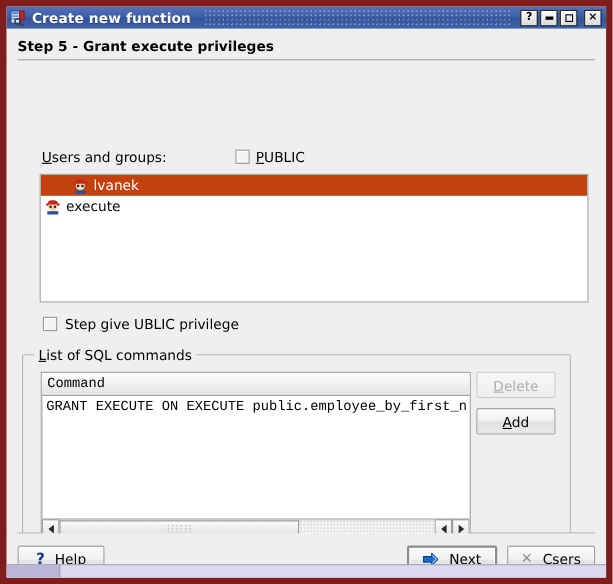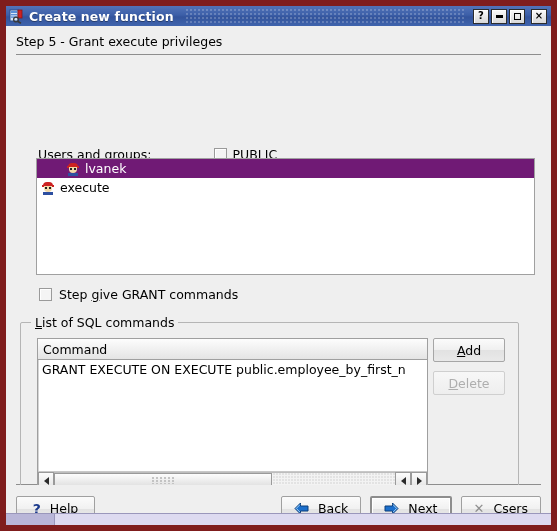--- a/index.html
+++ b/index.html
@@ -83,21 +83,21 @@
     font-weight: bold;
     box-sizing: border-box;
   }
   .tbtn.close { margin-left: 4px; }
   .tbtn .sq-min { width: 7px; height: 3px; background: #000; }
   .tbtn .sq-max { width: 7px; height: 7px; border: 1.5px solid #000; box-sizing: border-box; }
 
   
   .step-header {
     padding: 8px 12px 5px 10px;
-    font-weight: normal;
+    font-weight: bold;
     font-size: 12.5px;
     background: #efefef;
   }
   .hrule {
     height: 1px;
     background: #8e8e8e;
     margin: 0 10px 0 10px;
   }
 
   
@@ -107,21 +107,20 @@
     height: 429px;
   }
 
   .row-labels {
     position: absolute;
     left: 32px;
     top: 80px;
     display: flex;
     align-items: center;
     font-size: 12.5px;
-    margin-top: 12px;
   }
   .lbl-users { white-space: nowrap; }
   .public-wrap {
     display: flex;
     align-items: center;
     margin-left: 62px;
     gap: 6px;
   }
   .checkbox {
     width: 13px;
@@ -147,21 +146,21 @@
   }
   .userrow {
     display: flex;
     align-items: center;
     height: 19px;
     padding-left: 4px;
     gap: 5px;
     font-size: 12.5px;
   }
   .userrow.selected {
-    background: #701a75;
+    background: #c2410c;
     color: #ffffff;
     padding-left: 29px;
   }
   .usericon {
     width: 14px;
     height: 14px;
     position: relative;
     flex: 0 0 14px;
   }
   .usericon .hat {
@@ -217,20 +216,21 @@
     top: 15px;
     width: 391px;
     height: 152px;
     box-sizing: border-box;
     background: #ffffff;
     border: 1px solid #9f9f9f;
     box-shadow: inset 1px 1px 0 #d5d5d5;
     overflow: hidden;
     display: flex;
     flex-direction: column;
+    font-family: Liberation Mono, monospace;
   }
   .cmd-header {
     height: 20px;
     background: linear-gradient(to bottom, #fdfdfd, #e4e4e4);
     border-bottom: 1px solid #9f9f9f;
     display: flex;
     align-items: center;
     padding-left: 5px;
     font-size: 12.5px;
     flex: 0 0 20px;
@@ -444,21 +444,21 @@
           <span class="eyeL"></span>
             <span class="eyeR"></span>
             <span class="body"></span>
         </span>
         <span>execute</span>
       </div>
     </div>
 
     <div class="grant-wrap">
       <span class="checkbox"></span>
-      <span><span>Step </span><u>g</u><span>ive GRANT commands</span></span>
+      <span><span>Step </span><u>g</u><span>ive UBLIC privilege</span></span>
     </div>
 
     <div class="groupbox">
       <div class="group-legend"><u>L</u><span>ist of SQL commands</span></div>
 
       <div class="cmdpanel">
         <div class="cmd-header">Command</div>
         <div class="cmd-rows">
           <div class="cmd-row">GRANT EXECUTE ON EXECUTE public.employee_by_first_n</div>
         </div>
@@ -476,49 +476,40 @@
                 <span class="arrow-l"></span>
               </div>
             <div class="sb-btn">
                 <span class="arrow-r"></span>
               </div>
           </div>
         </div>
       </div>
 
       <div class="side-btns">
+        <div class="btn disabled">
+            <span><u>D</u><span>elete</span></span>
+          </div>
         <div class="btn">
             <span><u>A</u><span>dd</span></span>
           </div>
-        <div class="btn disabled">
-            <span><u>D</u><span>elete</span></span>
-          </div>
       </div>
     </div>
   </div>
 
   <div class="footer-rule"></div>
   <div class="footer">
 
     <div class="fbtn">
       <span class="ico-help">?</span>
       <span><u>H</u><span>elp</span></span>
     </div>
 
     <div class="spacer"></div>
 
-    <div class="fbtn">
-      <span class="ico-arrow-left">
-        <svg width="15" height="13" viewBox="0 0 15 13">
-          <path d="M6.5 1 L1 6.5 L6.5 12 L6.5 9 L14 9 L14 4 L6.5 4 Z" fill="#1b6fcc" stroke="#0d3f7a" stroke-width="1" stroke-linejoin="round"></path>
-          <path d="M6 2.6 L2.3 6.4 L6 10.2" fill="none" stroke="#9fd0f5" stroke-width="1"></path>
-        </svg>
-      </span>
-      <span><u>B</u><span>ack</span></span>
-    </div>
 
     <div class="gap"></div>
 
     <div class="fbtn default">
       <span class="ico-arrow-right">
         <svg width="15" height="13" viewBox="0 0 15 13">
           <path d="M8.5 1 L14 6.5 L8.5 12 L8.5 9 L1 9 L1 4 L8.5 4 Z" fill="#1b6fcc" stroke="#0d3f7a" stroke-width="1" stroke-linejoin="round"></path>
           <path d="M9 2.6 L12.7 6.4 L9 10.2" fill="none" stroke="#9fd0f5" stroke-width="1"></path>
         </svg>
       </span>

